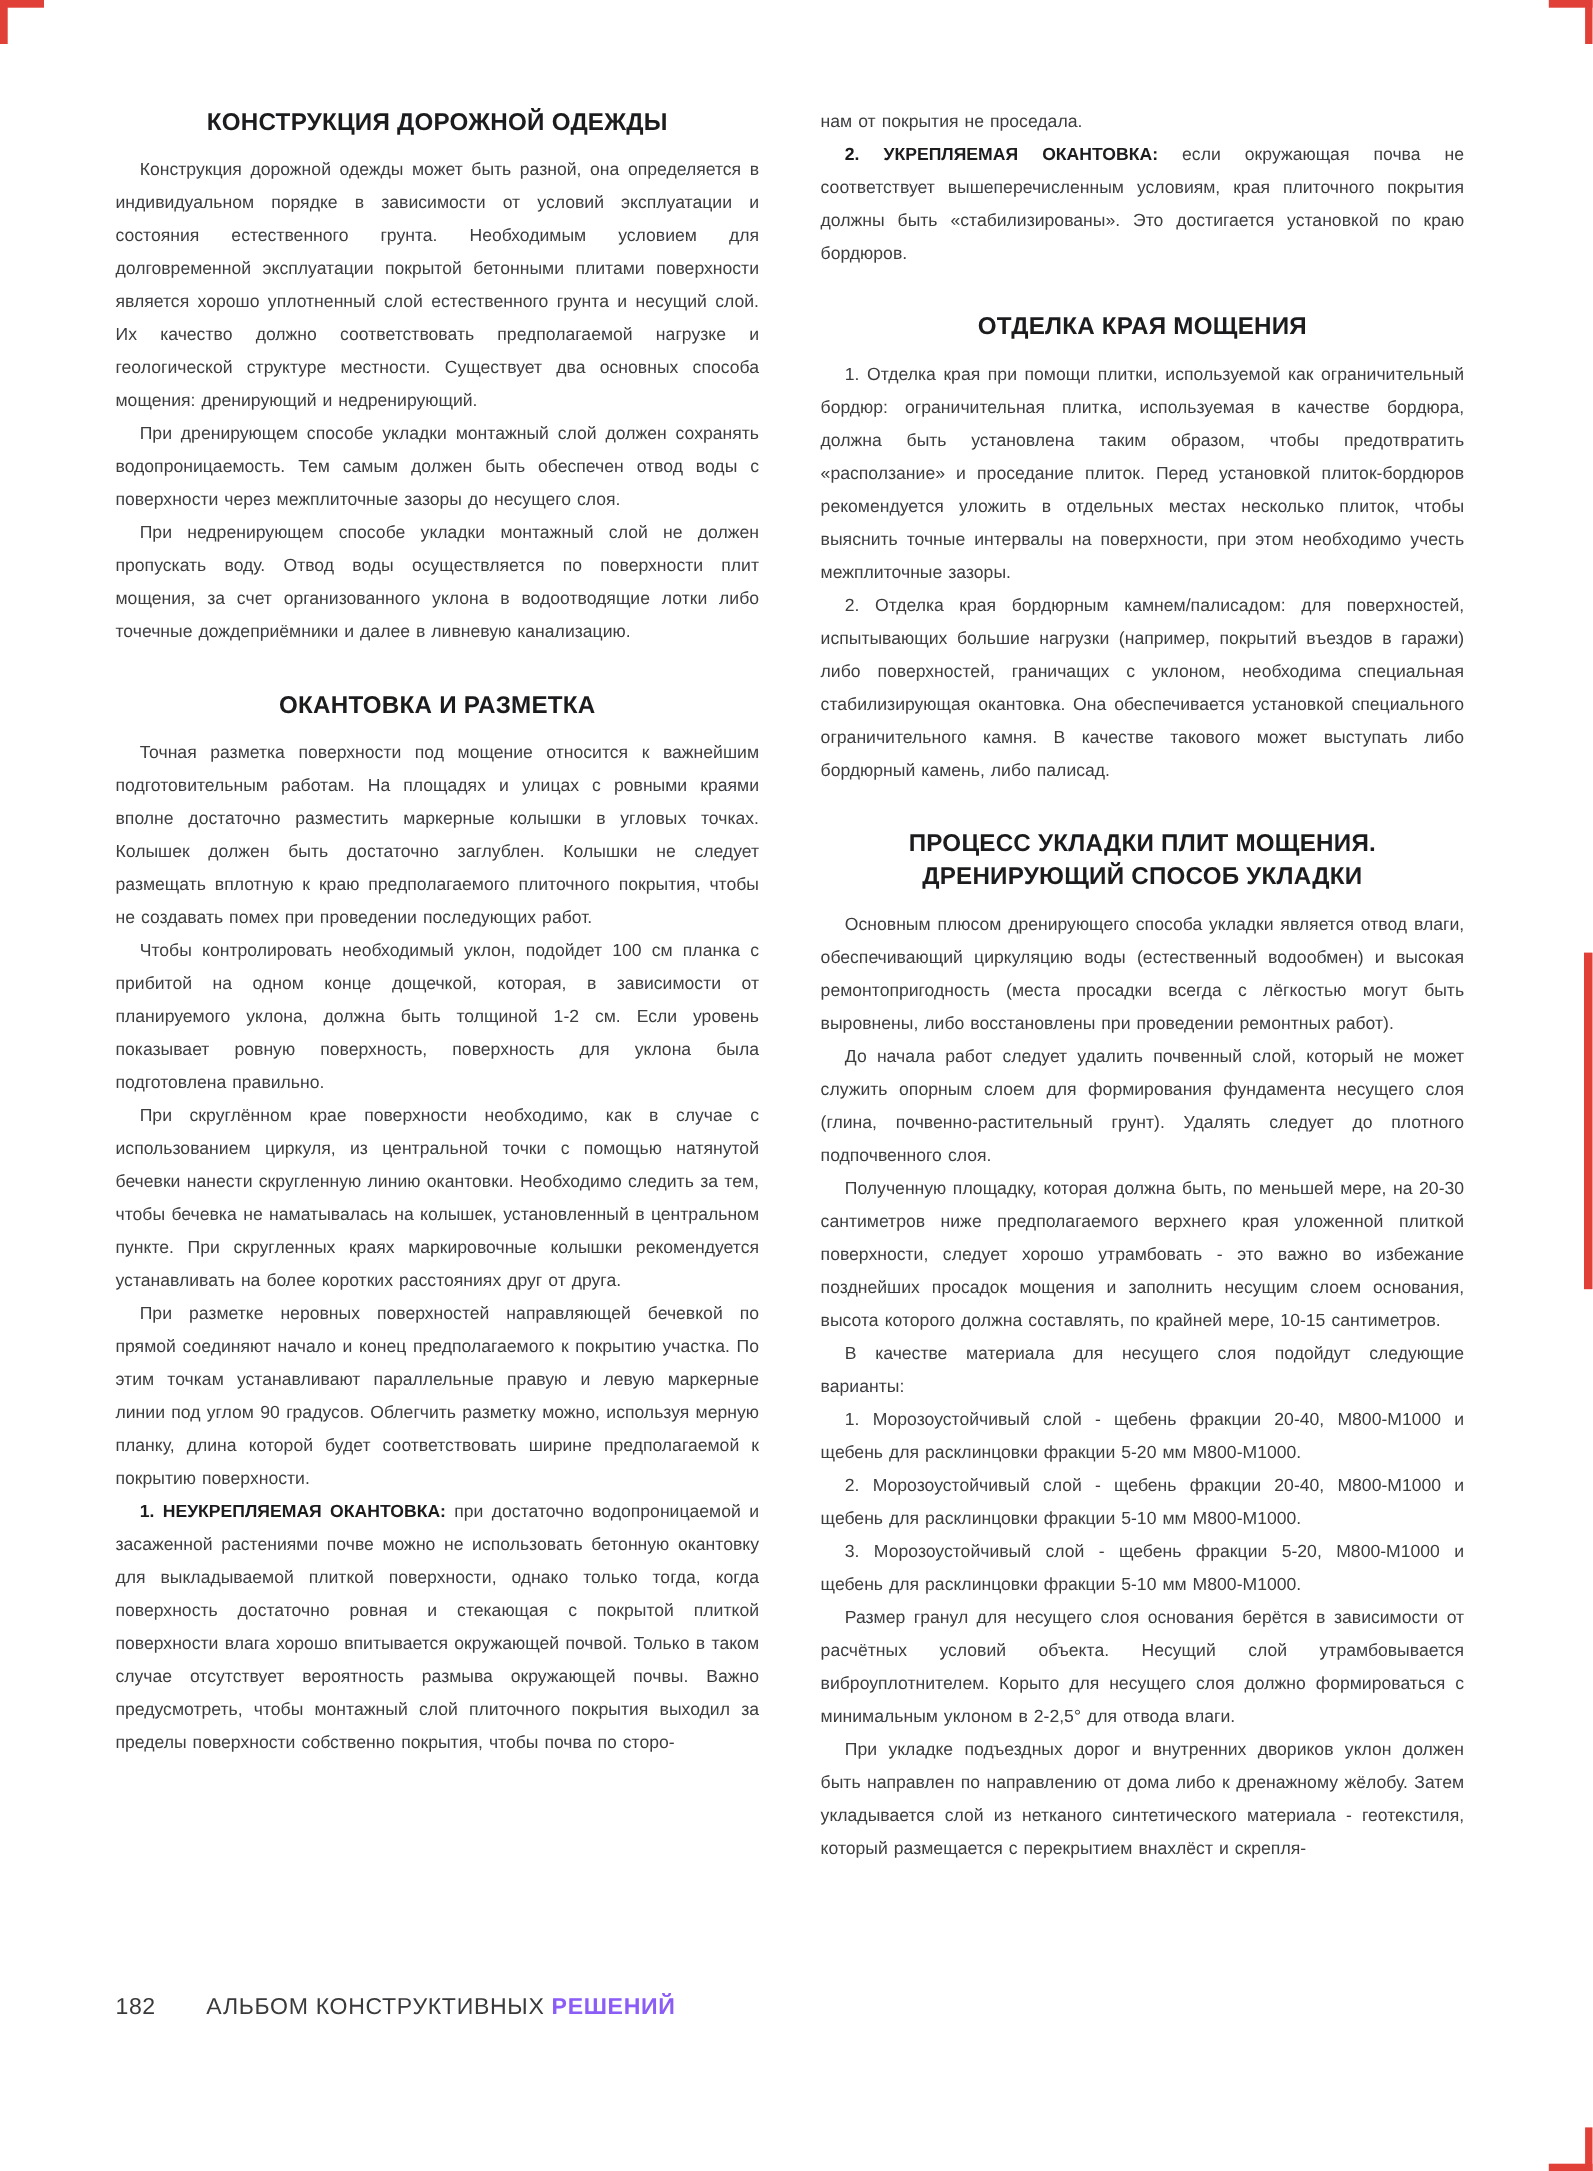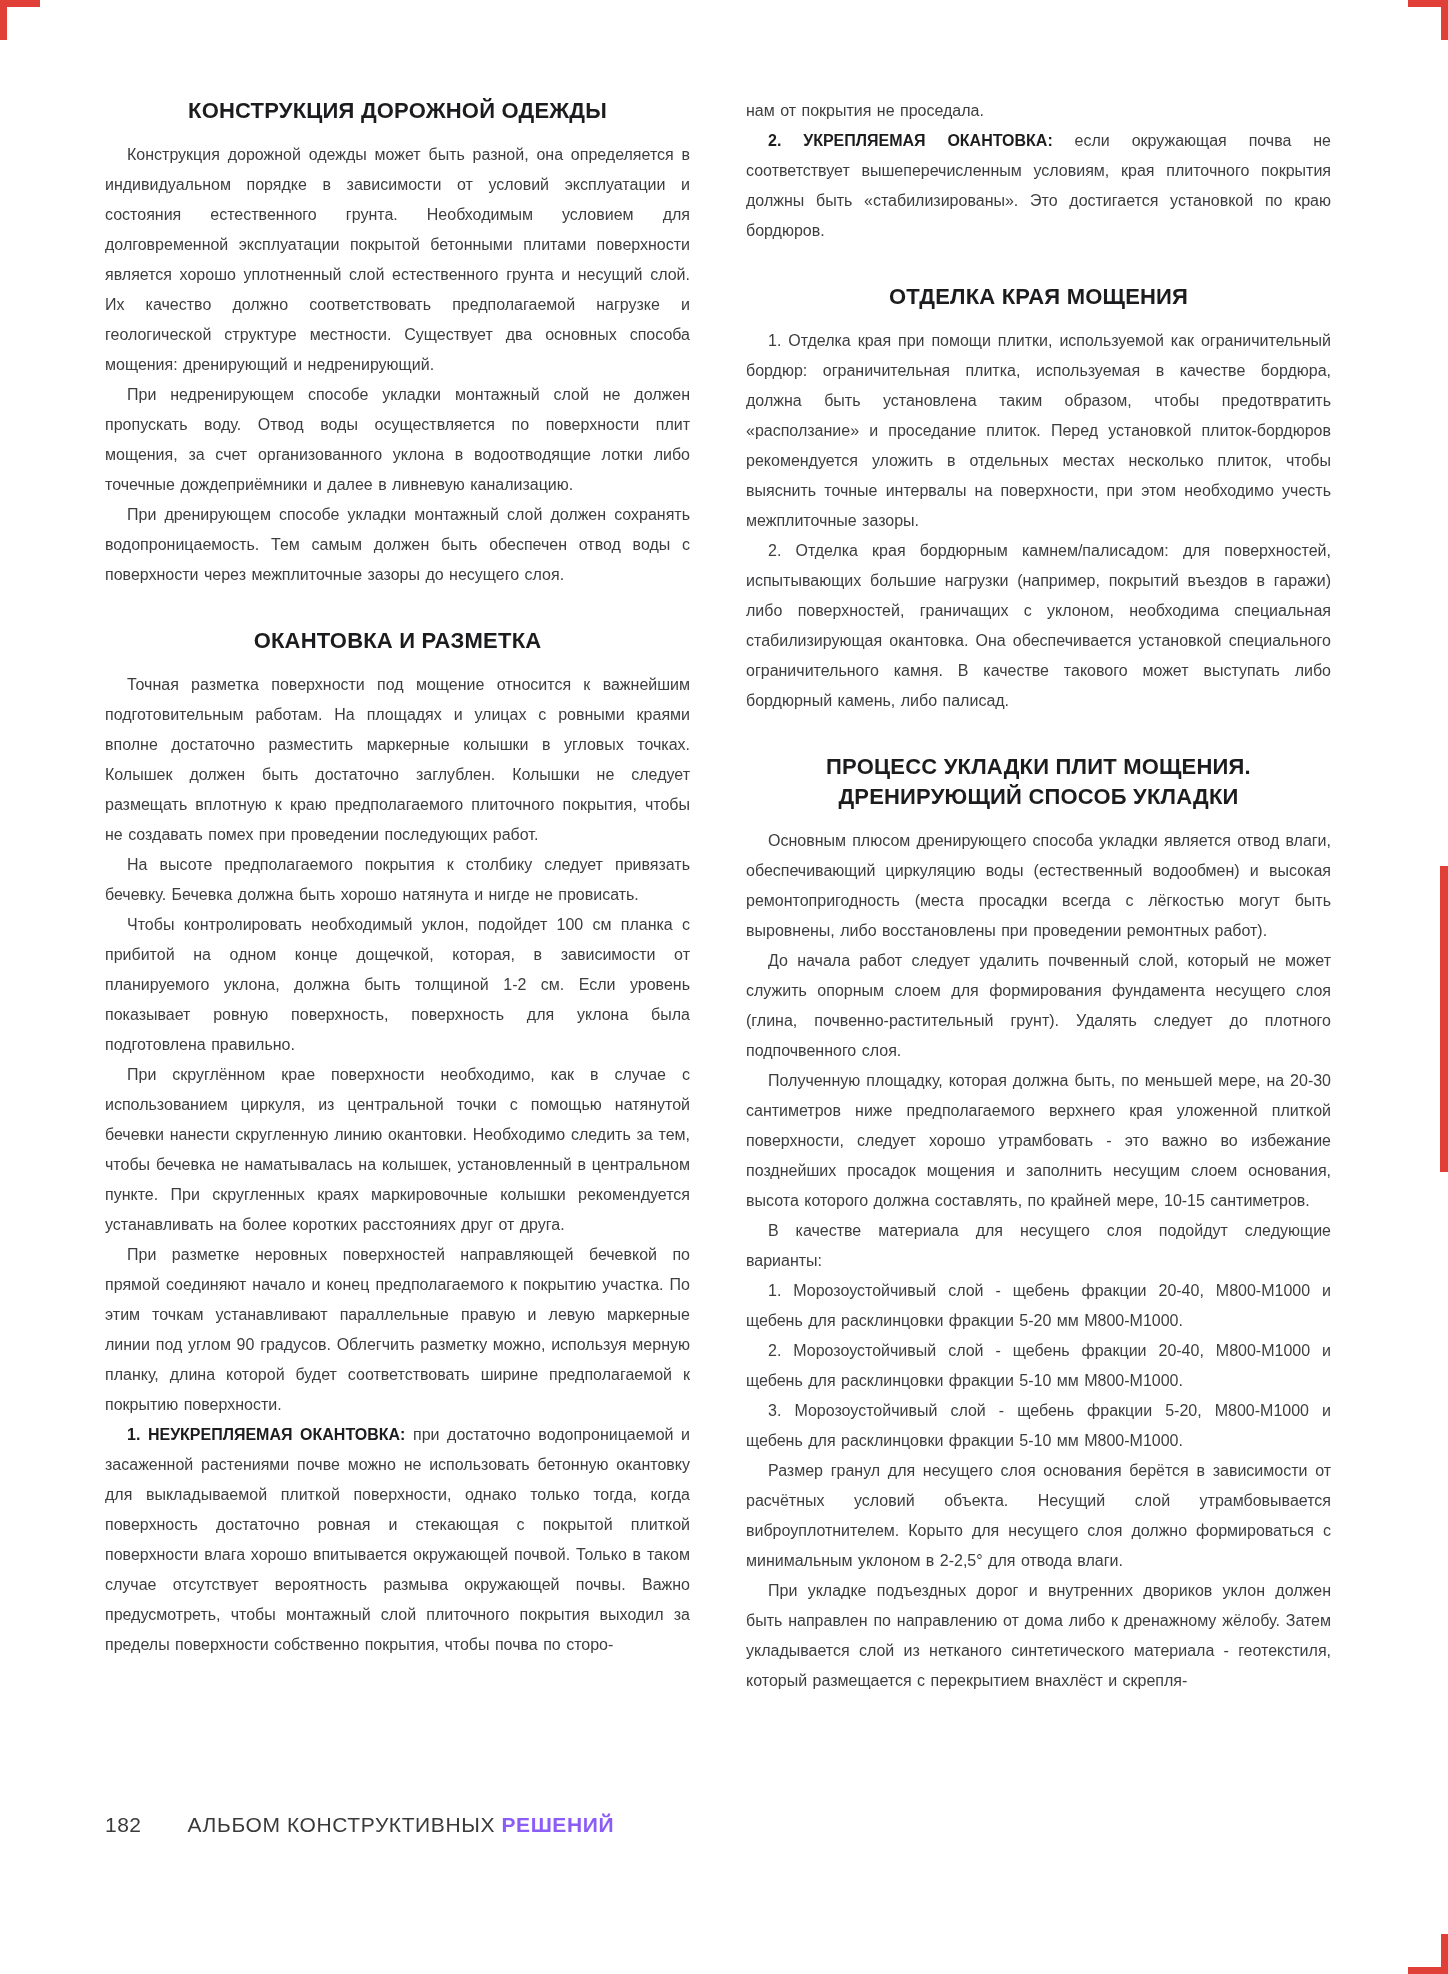--- a/index.html
+++ b/index.html
@@ -81,26 +81,25 @@
   <div class="mark mark-tr-v"></div>
   <div class="mark mark-br-h"></div>
   <div class="mark mark-br-v"></div>
   <div class="mark mark-right-bar"></div>
 
   <div class="columns">
 
     <div class="col">
       <h2 class="section-heading heading-top">КОНСТРУКЦИЯ ДОРОЖНОЙ ОДЕЖДЫ</h2>
       <p class="para">Конструкция дорожной одежды может быть разной, она определяется в индивидуальном порядке в зависимости от условий эксплуатации и состояния естественного грунта. Необходимым условием для долговременной эксплуатации покрытой бетонными плитами поверхности является хорошо уплотненный слой естественного грунта и несущий слой. Их качество должно соответствовать предполагаемой нагрузке и геологической структуре местности. Существует два основных способа мощения: дренирующий и недренирующий.</p>
+      <p class="para">При дренирующем способе укладки монтажный слой должен сохранять водопроницаемость. Тем самым должен быть обеспечен отвод воды с поверхности через межплиточные зазоры до несущего слоя.</p>
       <p class="para">При недренирующем способе укладки монтажный слой не должен пропускать воду. Отвод воды осуществляется по поверхности плит мощения, за счет организованного уклона в водоотводящие лотки либо точечные дождеприёмники и далее в ливневую канализацию.</p>
-      <p class="para">При дренирующем способе укладки монтажный слой должен сохранять водопроницаемость. Тем самым должен быть обеспечен отвод воды с поверхности через межплиточные зазоры до несущего слоя.</p>
 
       <h2 class="section-heading heading-mid">ОКАНТОВКА И РАЗМЕТКА</h2>
       <p class="para">Точная разметка поверхности под мощение относится к важнейшим подготовительным работам. На площадях и улицах с ровными краями вполне достаточно разместить маркерные колышки в угловых точках. Колышек должен быть достаточно заглублен. Колышки не следует размещать вплотную к краю предполагаемого плиточного покрытия, чтобы не создавать помех при проведении последующих работ.</p>
-      <p class="para">На высоте предполагаемого покрытия к столбику следует привязать бечевку. Бечевка должна быть хорошо натянута и нигде не провисать.</p>
       <p class="para">Чтобы контролировать необходимый уклон, подойдет 100 см планка с прибитой на одном конце дощечкой, которая, в зависимости от планируемого уклона, должна быть толщиной 1-2 см. Если уровень показывает ровную поверхность, поверхность для уклона была подготовлена правильно.</p>
       <p class="para">При скруглённом крае поверхности необходимо, как в случае с использованием циркуля, из центральной точки с помощью натянутой бечевки нанести скругленную линию окантовки. Необходимо следить за тем, чтобы бечевка не наматывалась на колышек, установленный в центральном пункте. При скругленных краях маркировочные колышки рекомендуется устанавливать на более коротких расстояниях друг от друга.</p>
       <p class="para">При разметке неровных поверхностей направляющей бечевкой по прямой соединяют начало и конец предполагаемого к покрытию участка. По этим точкам устанавливают параллельные правую и левую маркерные линии под углом 90 градусов. Облегчить разметку можно, используя мерную планку, длина которой будет соответствовать ширине предполагаемой к покрытию поверхности.</p>
       <p class="para">
         <b class="lead">1. НЕУКРЕПЛЯЕМАЯ ОКАНТОВКА:</b>
         <span>при достаточно водопроницаемой и засаженной растениями почве можно не использовать бетонную окантовку для выкладываемой плиткой поверхности, однако только тогда, когда поверхность достаточно ровная и стекающая с покрытой плиткой поверхности влага хорошо впитывается окружающей почвой. Только в таком случае отсутствует вероятность размыва окружающей почвы. Важно предусмотреть, чтобы монтажный слой плиточного покрытия выходил за пределы поверхности собственно покрытия, чтобы почва по сторо-</span>
       </p>
     </div>
 
     <div class="col">

